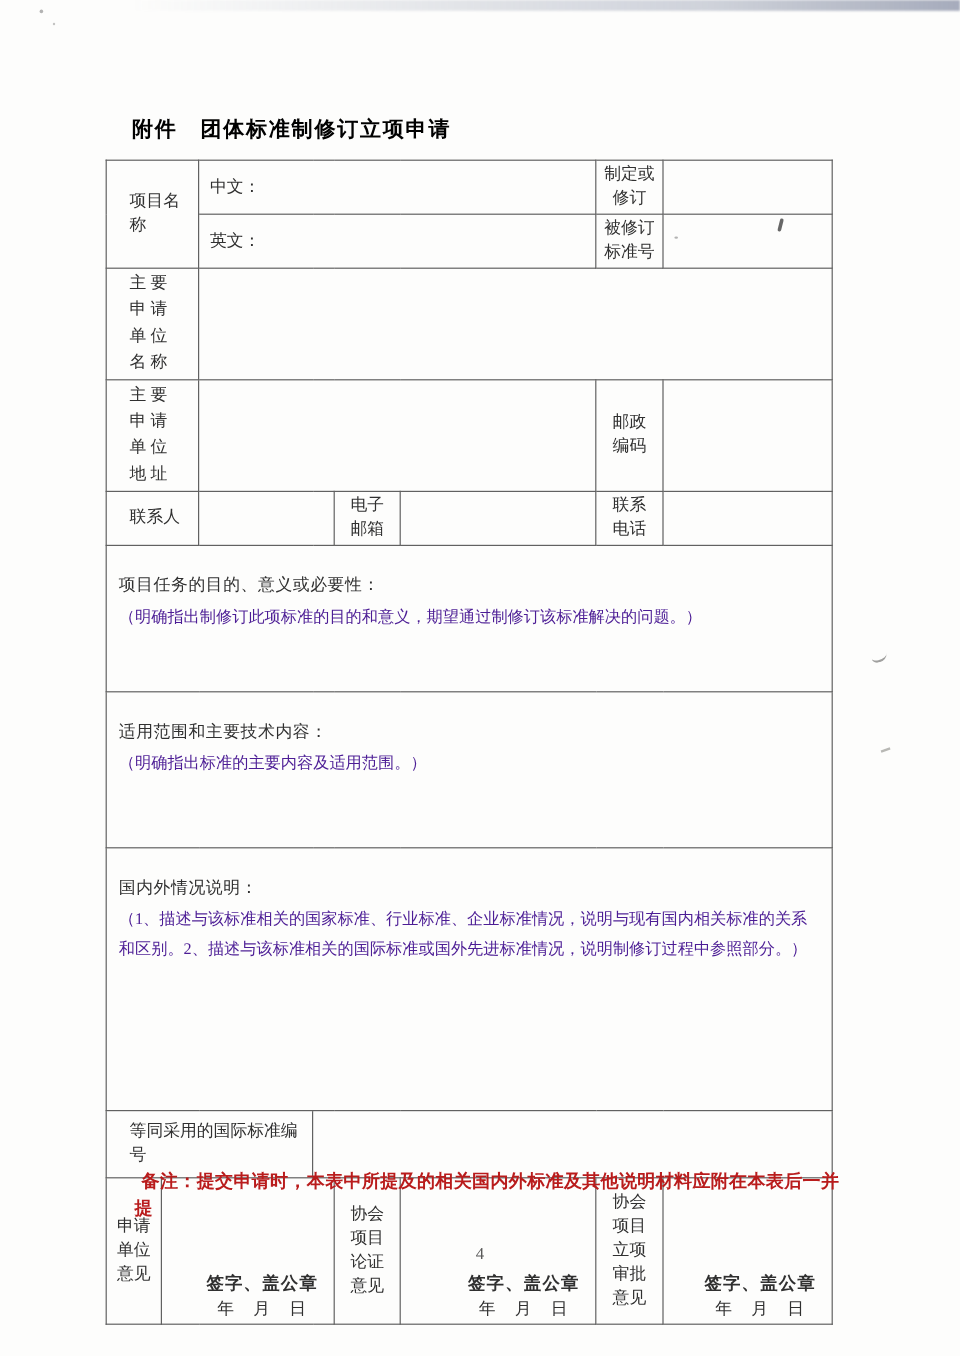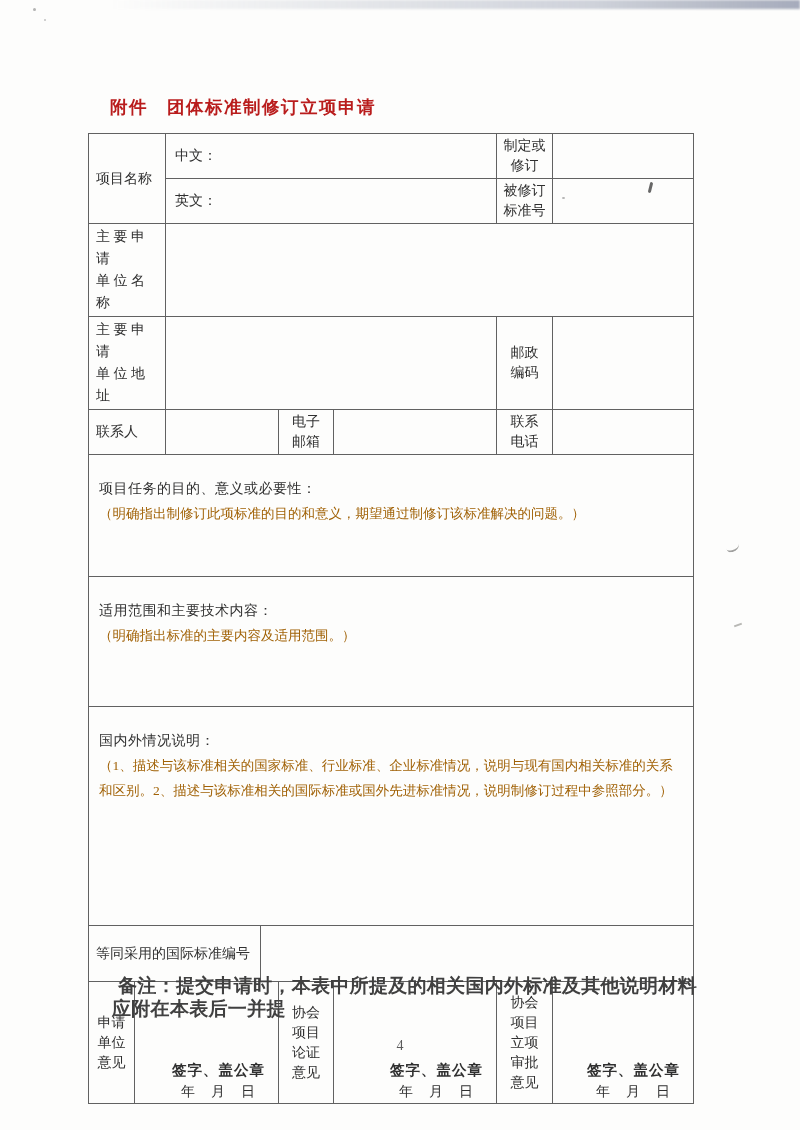--- a/index.html
+++ b/index.html
@@ -29,49 +29,49 @@
     border-bottom:2px solid #8a8a88;border-radius:0 0 60% 40%;
     transform:rotate(-12deg);opacity:.8;
   }
   .mark-tick{
     position:absolute;left:734px;top:624px;width:8px;height:2px;
     background:#9a9a96;transform:rotate(-20deg);opacity:.7;
   }
 
   .doc-title{
     position:absolute;left:110px;top:95px;
-    font-size:17.5px;font-weight:bold;color:#b91c1c;letter-spacing:1.5px;
+    font-size:17.5px;font-weight:bold;color:#000000;letter-spacing:1.5px;
   }
 
   table.form{
     position:absolute;left:88px;top:133px;width:605px;
     border-collapse:collapse;table-layout:fixed;
   }
   td{
     border:1px solid #616161;
     font-size:14px;color:#303030;
     padding:2px 6px;vertical-align:middle;
     overflow:hidden;
   }
   .pre{white-space:pre-line;}
-  .lbl{padding-left:7px;line-height:20px;}
+  .lbl{padding-left:19px;line-height:20px;}
   .lbl-center{text-align:center;line-height:20px;padding:2px 2px;}
   .spread{letter-spacing:3.5px;line-height:22px;}
   .inline-lbl{padding-left:9px;}
   .section-cell{vertical-align:top;padding:7px 10px 4px 10px;}
   .section-title{font-weight:normal;font-size:14px;line-height:24px;letter-spacing:.5px;margin-top:15px;}
-  .hint{font-size:13.5px;line-height:25px;color:#a16207;}
+  .hint{font-size:13.5px;line-height:25px;color:#4c1d95;}
   .sig-cell{vertical-align:bottom;text-align:right;padding:0 13px 2px 0;}
   .sig-block{display:inline-block;text-align:center;}
   .sig-line{font-weight:bold;font-size:14.5px;letter-spacing:1px;line-height:20px;}
   .date-line{font-size:14px;margin-top:2px;letter-spacing:1px;line-height:19px;}
 
   .note{
     position:absolute;left:112px;top:974px;width:596px;
-    font-size:19px;font-weight:bold;color:#404040;line-height:23px;letter-spacing:.3px;
+    font-size:15px;font-weight:bold;color:#b91c1c;line-height:23px;letter-spacing:.3px;
   }
   .note .l1{text-indent:6px;}
 
   .page-num{
     position:absolute;left:0;right:0;top:1038px;
     text-align:center;font-size:14px;color:#5a5a5a;
   }
 </style>
 </head>
 <body>

